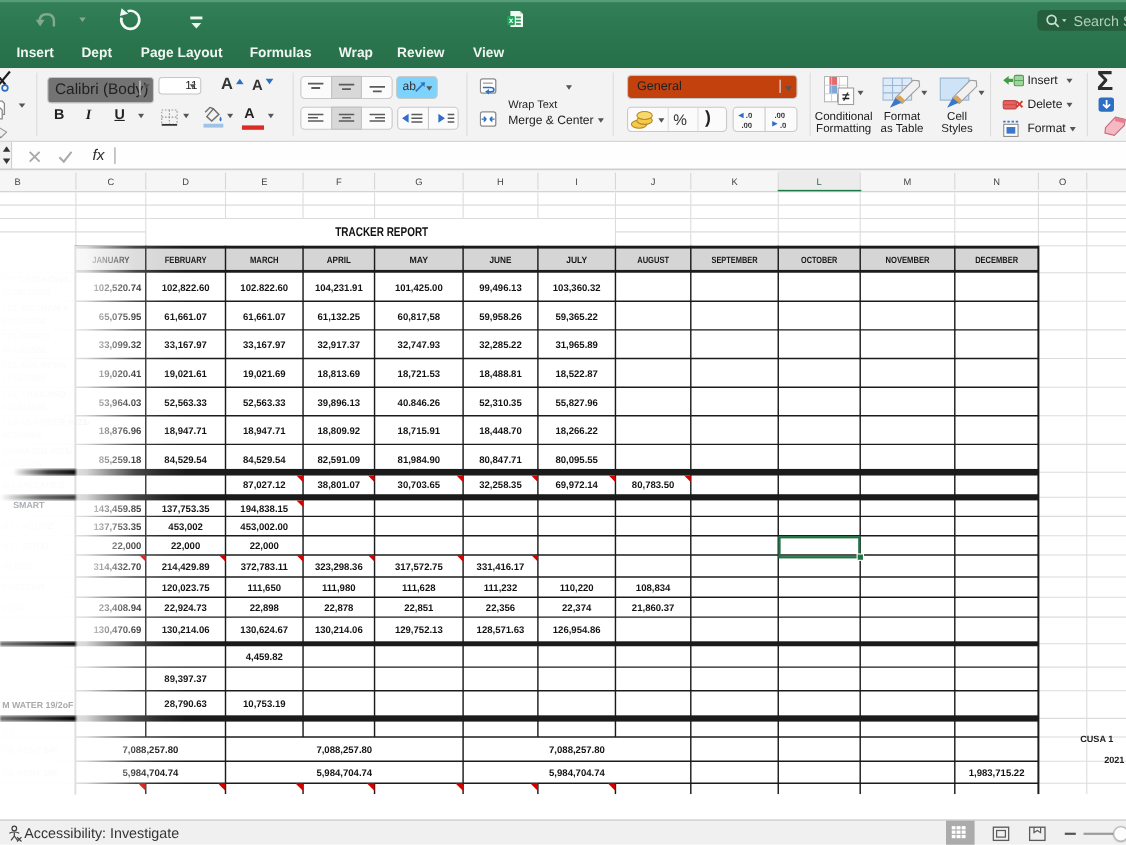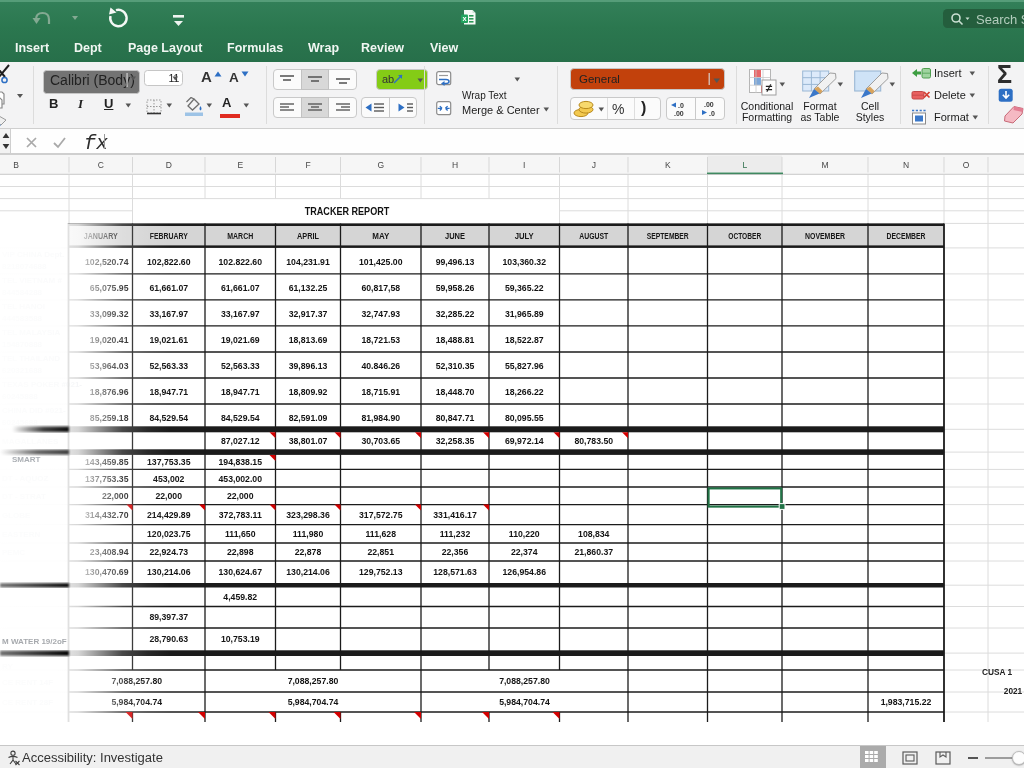--- a/index.html
+++ b/index.html
@@ -147,21 +147,21 @@
           <line x1="7" y1="10" x2="16" y2="10"></line>
           <line x1="7" y1="13" x2="21" y2="13"></line>
    <line x1="35" y1="7" x2="49" y2="7"></line>
           <line x1="38" y1="10" x2="46" y2="10"></line>
           <line x1="35" y1="13" x2="49" y2="13"></line>
    <line x1="63" y1="7" x2="77" y2="7"></line>
           <line x1="68" y1="10" x2="77" y2="10"></line>
           <line x1="63" y1="13" x2="77" y2="13"></line>
   </g>
  </svg>
- <div class="a" style="left:376px;top:6.5px;width:52px;height:21px;background:#84cc16;border:1px solid #c9c9c9;border-radius:4px">
+ <div class="a" style="left:360px;top:6.5px;width:38px;height:21px;background:#7dd3fc;border:1px solid #c9c9c9;border-radius:4px">
   <span style="position:absolute;left:5px;top:3px;font-size:11px;color:#333">ab</span>
   <svg style="position:absolute;left:15px;top:3px" width="12" height="12">
           <line x1="2" y1="10" x2="10" y2="2" stroke="#2d6fc4" stroke-width="1.5"></line>
           <path d="M10 2 l-4 0 4 4 z" fill="#2d6fc4"></path>
         </svg>
   <svg style="position:absolute;right:3px;top:8px" width="7" height="5">
           <path d="M0.5 0.5 l5.5 0 -2.75 4 z" fill="#555"></path>
         </svg>
  </div>
  <div class="a" style="left:361px;top:34.5px;width:56px;height:21px;background:#fbfbfb;border:1px solid #c9c9c9;border-radius:4px"></div>
@@ -330,21 +330,21 @@
     <path d="M4 0 l3.4 5 -6.8 0 z" fill="#333"></path>
     <path d="M4 16 l3.4 -5 -6.8 0 z" fill="#333"></path>
   </svg>
  </div>
  <svg class="a" style="left:25px;top:6.5px" width="13" height="13">
         <path d="M2 2 l9 9 m0 -9 l-9 9" stroke="#a9a9a9" stroke-width="1.7"></path>
       </svg>
  <svg class="a" style="left:52px;top:6.5px" width="15" height="13">
         <path d="M2 7 l4 4 7 -9" stroke="#a9a9a9" stroke-width="1.8" fill="none"></path>
       </svg>
- <div class="a" style="left:84px;top:3px;font-size:20px;font-style:italic;font-family:Liberation Mono, monospace;color:#2d2d2d">fx</div>
+ <div class="a" style="left:84px;top:3px;font-size:14px;font-style:italic;font-family:Liberation Sans, sans-serif;color:#2d2d2d">fx</div>
  <div class="a" style="left:104px;top:5px;width:1px;height:15px;background:#9a9a9a"></div>
 </div>
 
 <svg width="1024" height="569" viewBox="0 0 1024 569" style="position:absolute;left:0;top:153px" font-family="'Liberation Sans',sans-serif">
       <rect x="0" y="0" width="1024" height="2" fill="#cfcfcf"></rect>
 <rect x="0" y="2" width="1024" height="19.3" fill="#f6f6f6"></rect>
 <rect x="707.5" y="2.5" width="74.5" height="17.1" fill="#ececec"></rect>
 <line x1="69" y1="4" x2="69" y2="19.5" stroke="#d7d7d7" stroke-width="1"></line>
 <line x1="132.5" y1="4" x2="132.5" y2="19.5" stroke="#d7d7d7" stroke-width="1"></line>
 <line x1="205" y1="4" x2="205" y2="19.5" stroke="#d7d7d7" stroke-width="1"></line>

